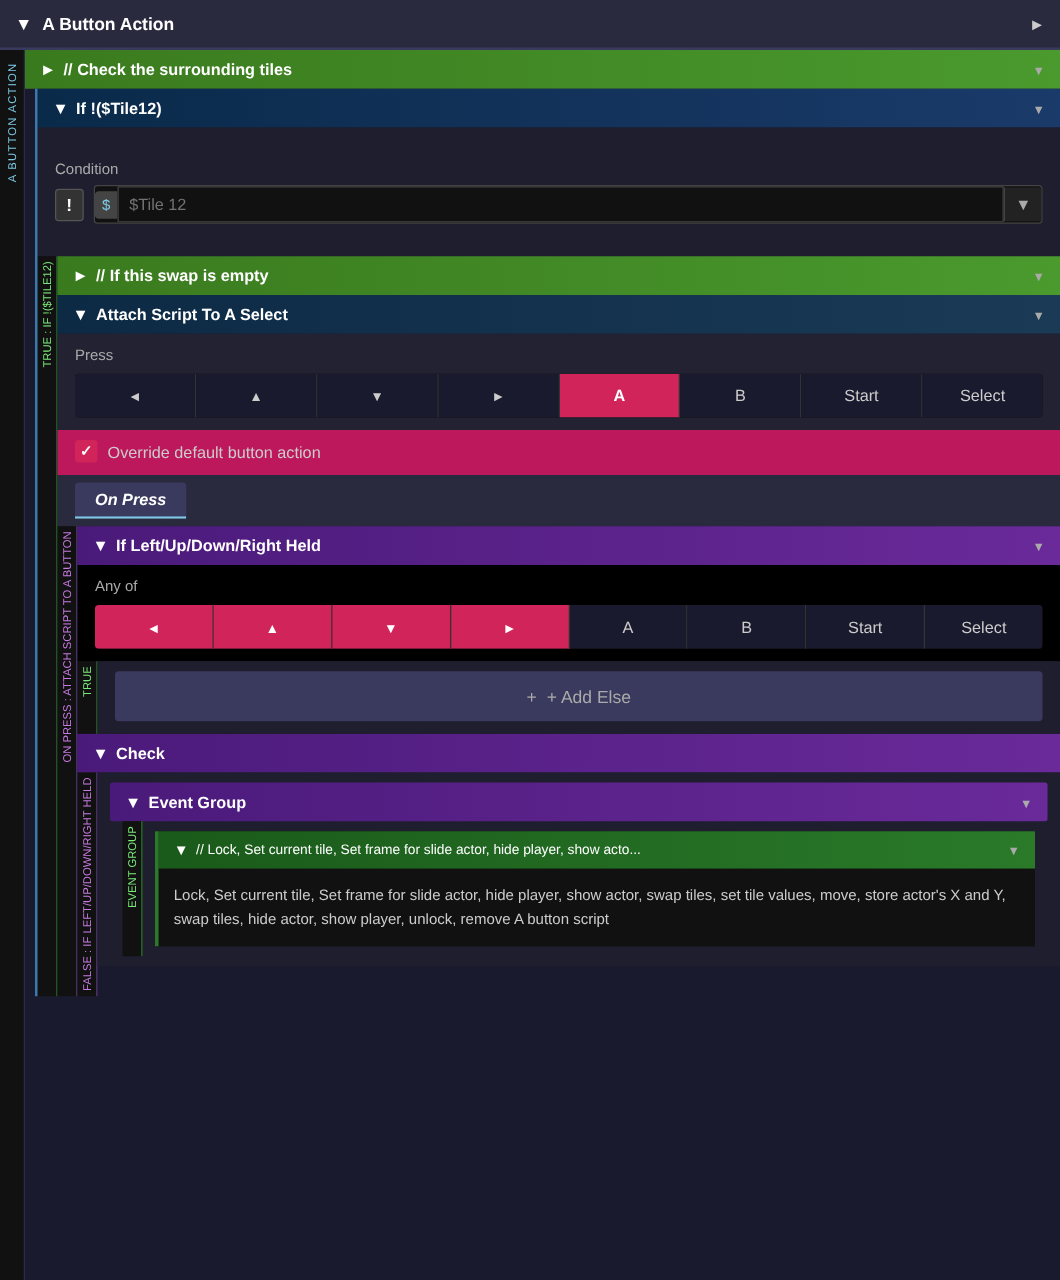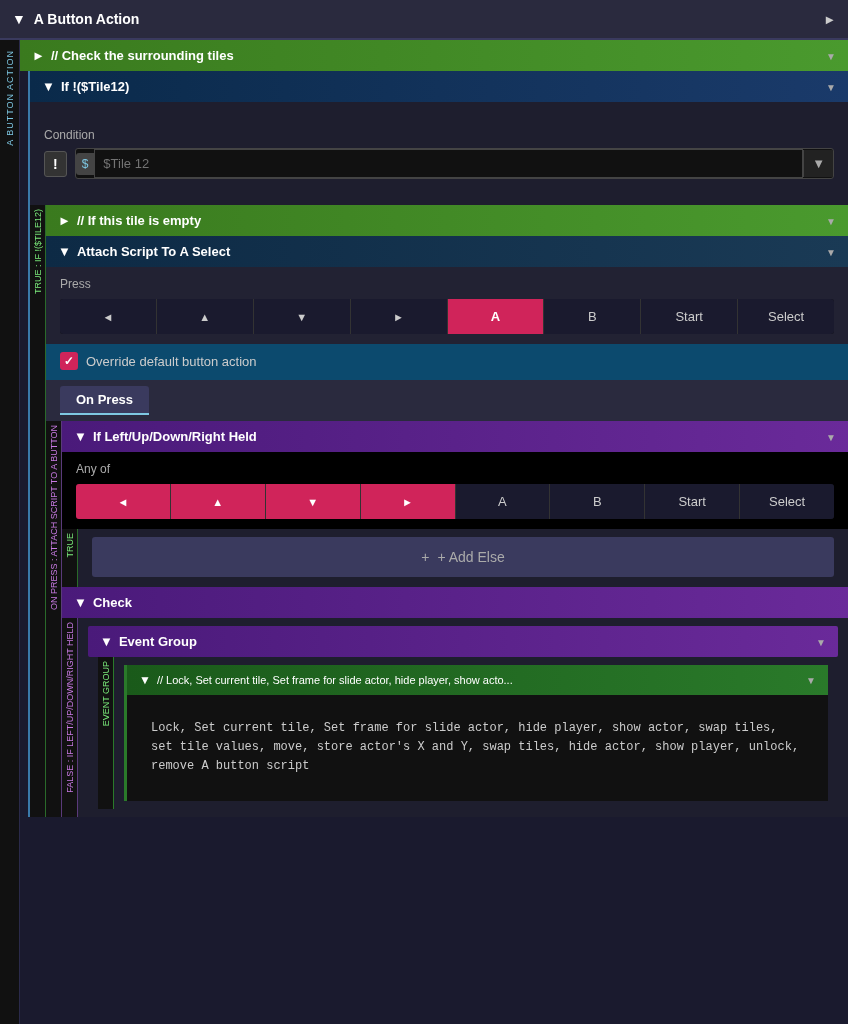--- a/index.html
+++ b/index.html
@@ -165,21 +165,21 @@
       background: #d0245a;
       color: #fff;
       font-weight: bold;
     }
 
     
     .override-row {
       display: flex;
       align-items: center;
       gap: 8px;
-      background: #0c4a6e;
+      background: #be185d;
       padding: 8px 14px 10px;
     }
     .checkbox-pink {
       width: 18px;
       height: 18px;
       background: #d0245a;
       border-radius: 3px;
       display: flex;
       align-items: center;
       justify-content: center;
@@ -189,20 +189,21 @@
       content: '✓';
       color: #fff;
       font-size: 12px;
       font-weight: bold;
     }
 
     
     .on-press-tab {
       background: #2a2a3e;
       padding: 6px 14px;
+      font-style: italic;
     }
     .tab-btn {
       display: inline-block;
       background: #3a3a5e;
       color: #fff;
       padding: 6px 16px;
       border-radius: 3px 3px 0 0;
       font-weight: bold;
       font-size: 13px;
       border-bottom: 2px solid #7ec8e3;
@@ -301,23 +302,23 @@
       color: #fff;
       padding: 8px 12px;
       display: flex;
       align-items: center;
       justify-content: space-between;
       font-size: 12px;
       cursor: pointer;
     }
     .lock-content {
       background: #111;
-      padding: 24px;
+      padding: 12px;
       color: #ccc;
-      font-family: Liberation Mono, monospace;
+      font-family: Liberation Sans, sans-serif;
       font-size: 12px;
       line-height: 1.6;
     }
 
     
     .nested-block {
       display: flex;
     }
     .border-strip {
       width: 10px;
@@ -390,21 +391,21 @@
 
         <div class="nested-block">
           <div style="display:flex;flex-direction:column;width:16px;align-items:center;background:#111;border-right:1px solid #2a6a2a;">
             <div style="writing-mode:vertical-rl;transform:rotate(180deg);font-size:9px;color:#7aea7a;white-space:nowrap;padding:4px 0;">TRUE : IF !($TILE12)</div>
           </div>
           <div class="nested-content">
 
             <div class="section-bar green">
               <div class="left">
                 <span>►</span>
-                <span>// If this tile is empty</span>
+                <span>// If this swap is empty</span>
               </div>
               <span class="chevron-v"></span>
             </div>
 
             <div class="section-bar dark-blue-2">
               <div class="left">
                 <span>▼</span>
                 <span>Attach Script To A Select</span>
               </div>
               <span class="chevron-v"></span>

